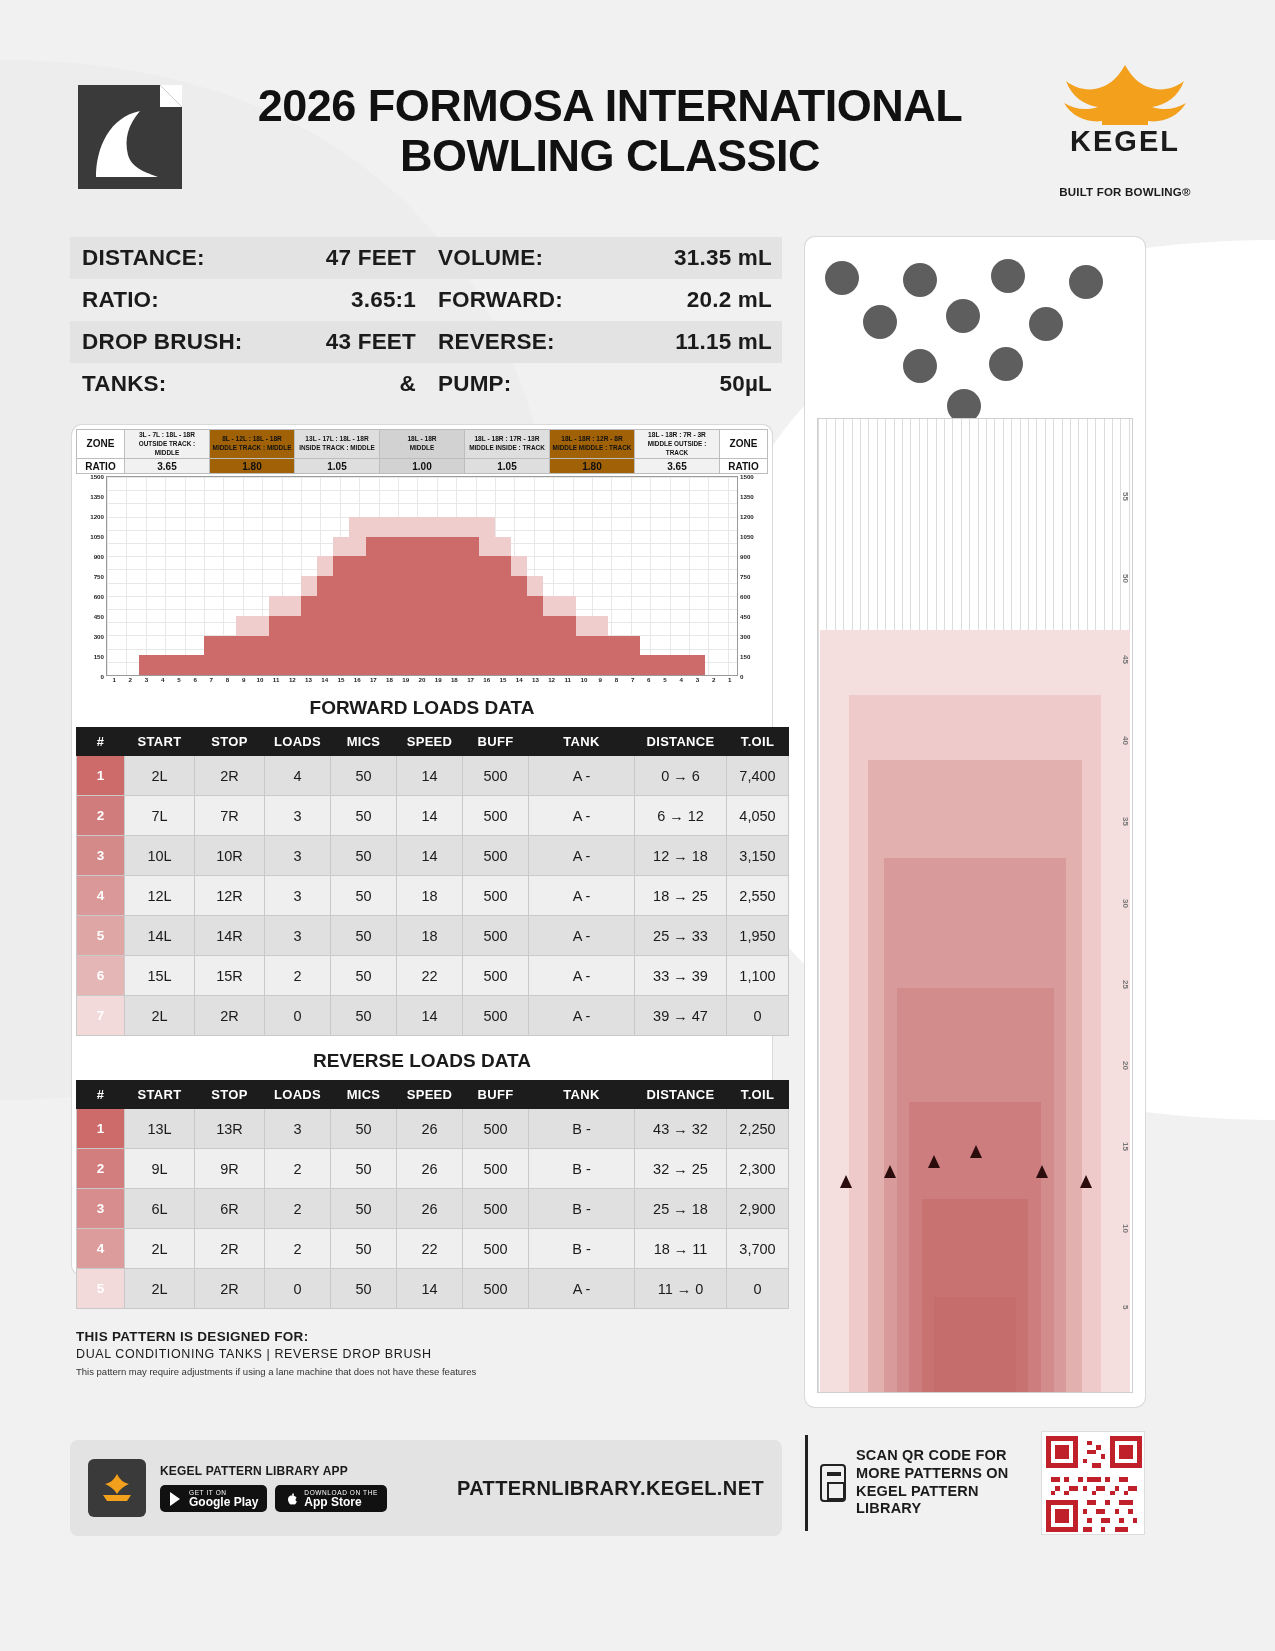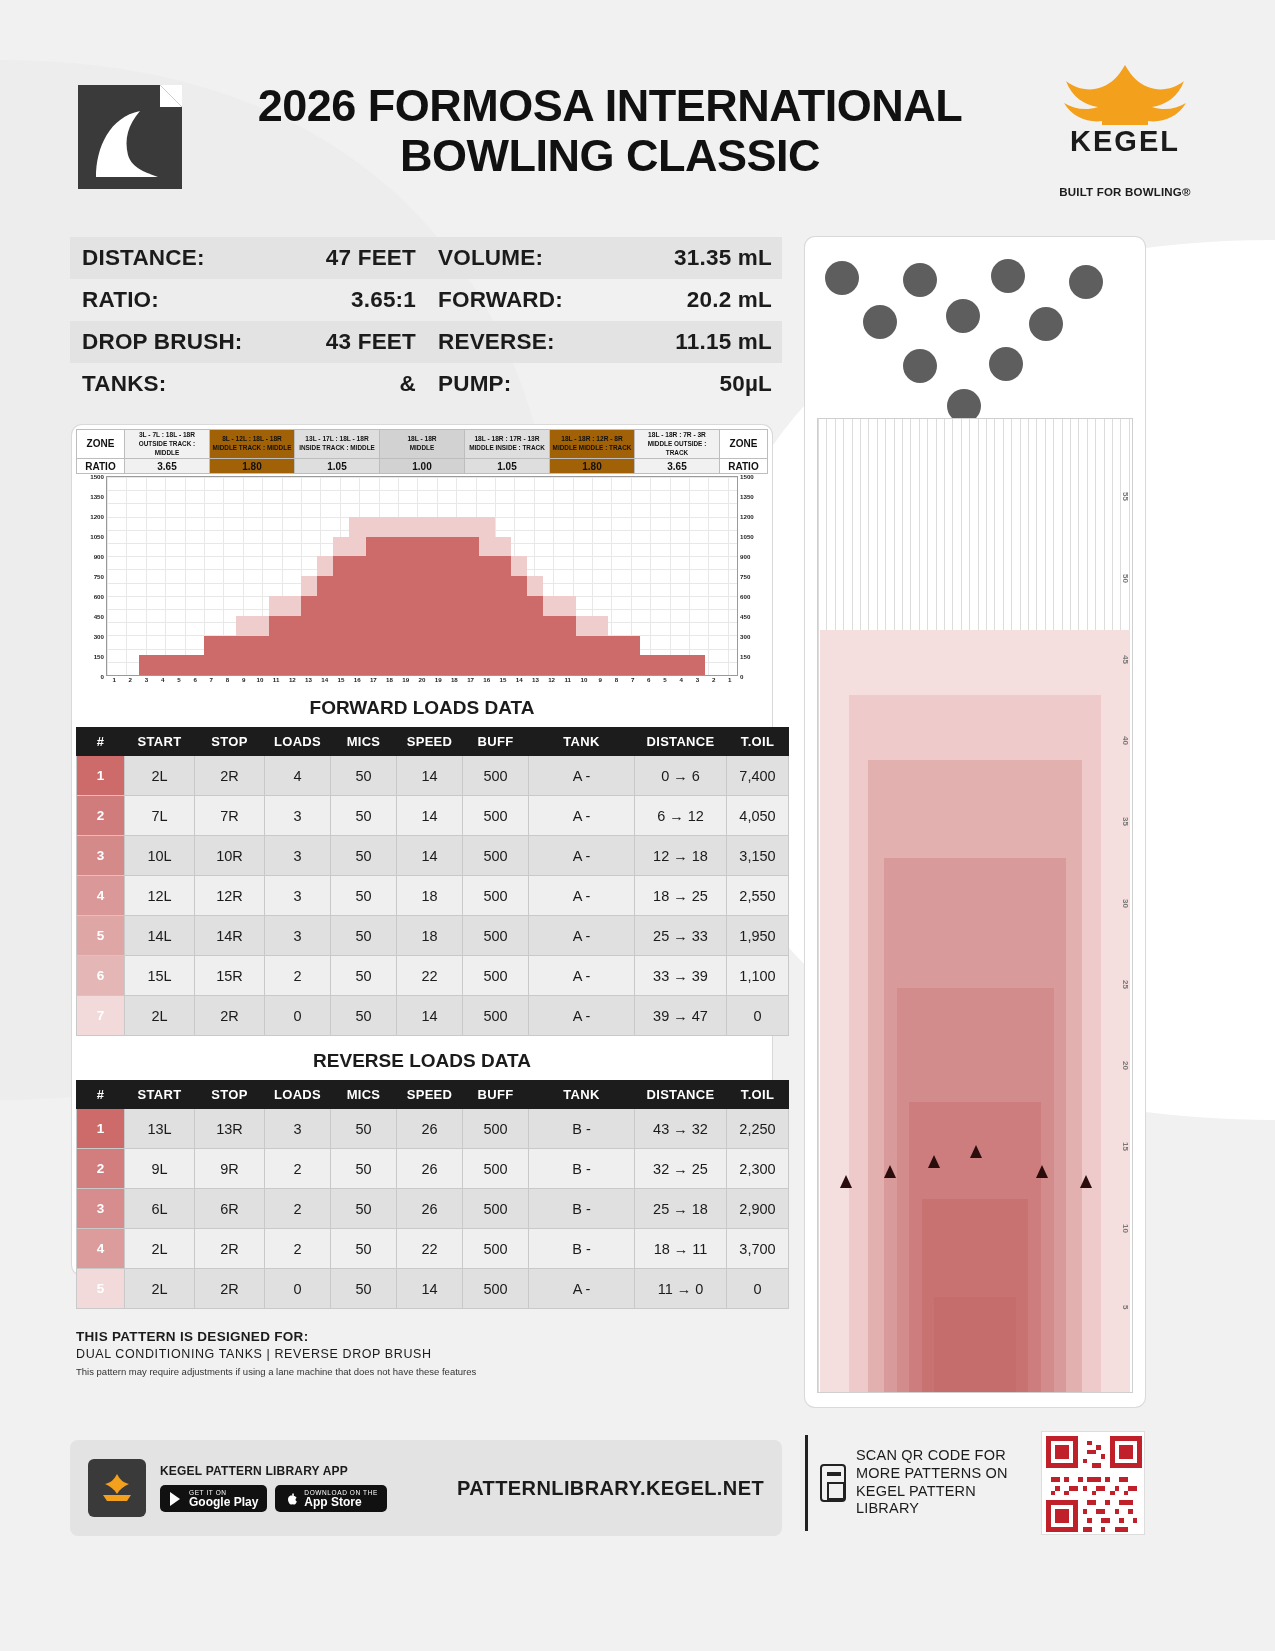--- a/index.html
+++ b/index.html
@@ -130,21 +130,21 @@
   .lane-ticks span { position:absolute; right:0; font-size:8px; font-weight:bold; color:#777;
      writing-mode:vertical-rl; }
   .arrows { position:absolute; left:0; right:0; height:60px; }
   .arrow { position:absolute; width:0; height:0; border-left:6px solid transparent;
      border-right:6px solid transparent; border-bottom:13px solid #2b0d0d; }
 
   .qr-box { position:absolute; left:805px; top:1425px; width:340px; height:115px; display:flex; align-items:center; }
   .qr-icon { width:26px; height:38px; border:2px solid #222; border-radius:4px; margin-right:10px; position:relative;}
   .qr-icon:before{content:"";position:absolute;left:5px;top:6px;width:14px;height:4px;background:#222;}
   .qr-icon:after{content:"";position:absolute;left:5px;top:16px;width:14px;height:14px;border:2px solid #222;}
-  .qr-text { font-size:14.5px; font-weight:normal; line-height:1.22; letter-spacing:0.2px; }
+  .qr-text { font-size:14.5px; font-weight:bold; line-height:1.22; letter-spacing:0.2px; }
   .qr-code { margin-left:auto; width:104px; height:104px; background:#fff; border:1px solid #ddd; padding:4px;}
   .divider-v { width:3px; height:96px; background:#222; margin-right:12px; }
 </style>
 </head>
 <body>
 
 <div class="bg-swoosh">
   <svg width="1275" height="1651" viewBox="0 0 1275 1651">
     <path d="M0,0 L1275,0 L1275,240 C900,240 700,420 700,700 C700,980 950,1120 1275,1120 L1275,1651 L0,1651 Z" fill="#f1f1f1"></path>
     <path d="M0,60 C380,60 560,300 560,620 C560,940 300,1100 0,1100 Z" fill="#ededed"></path>

